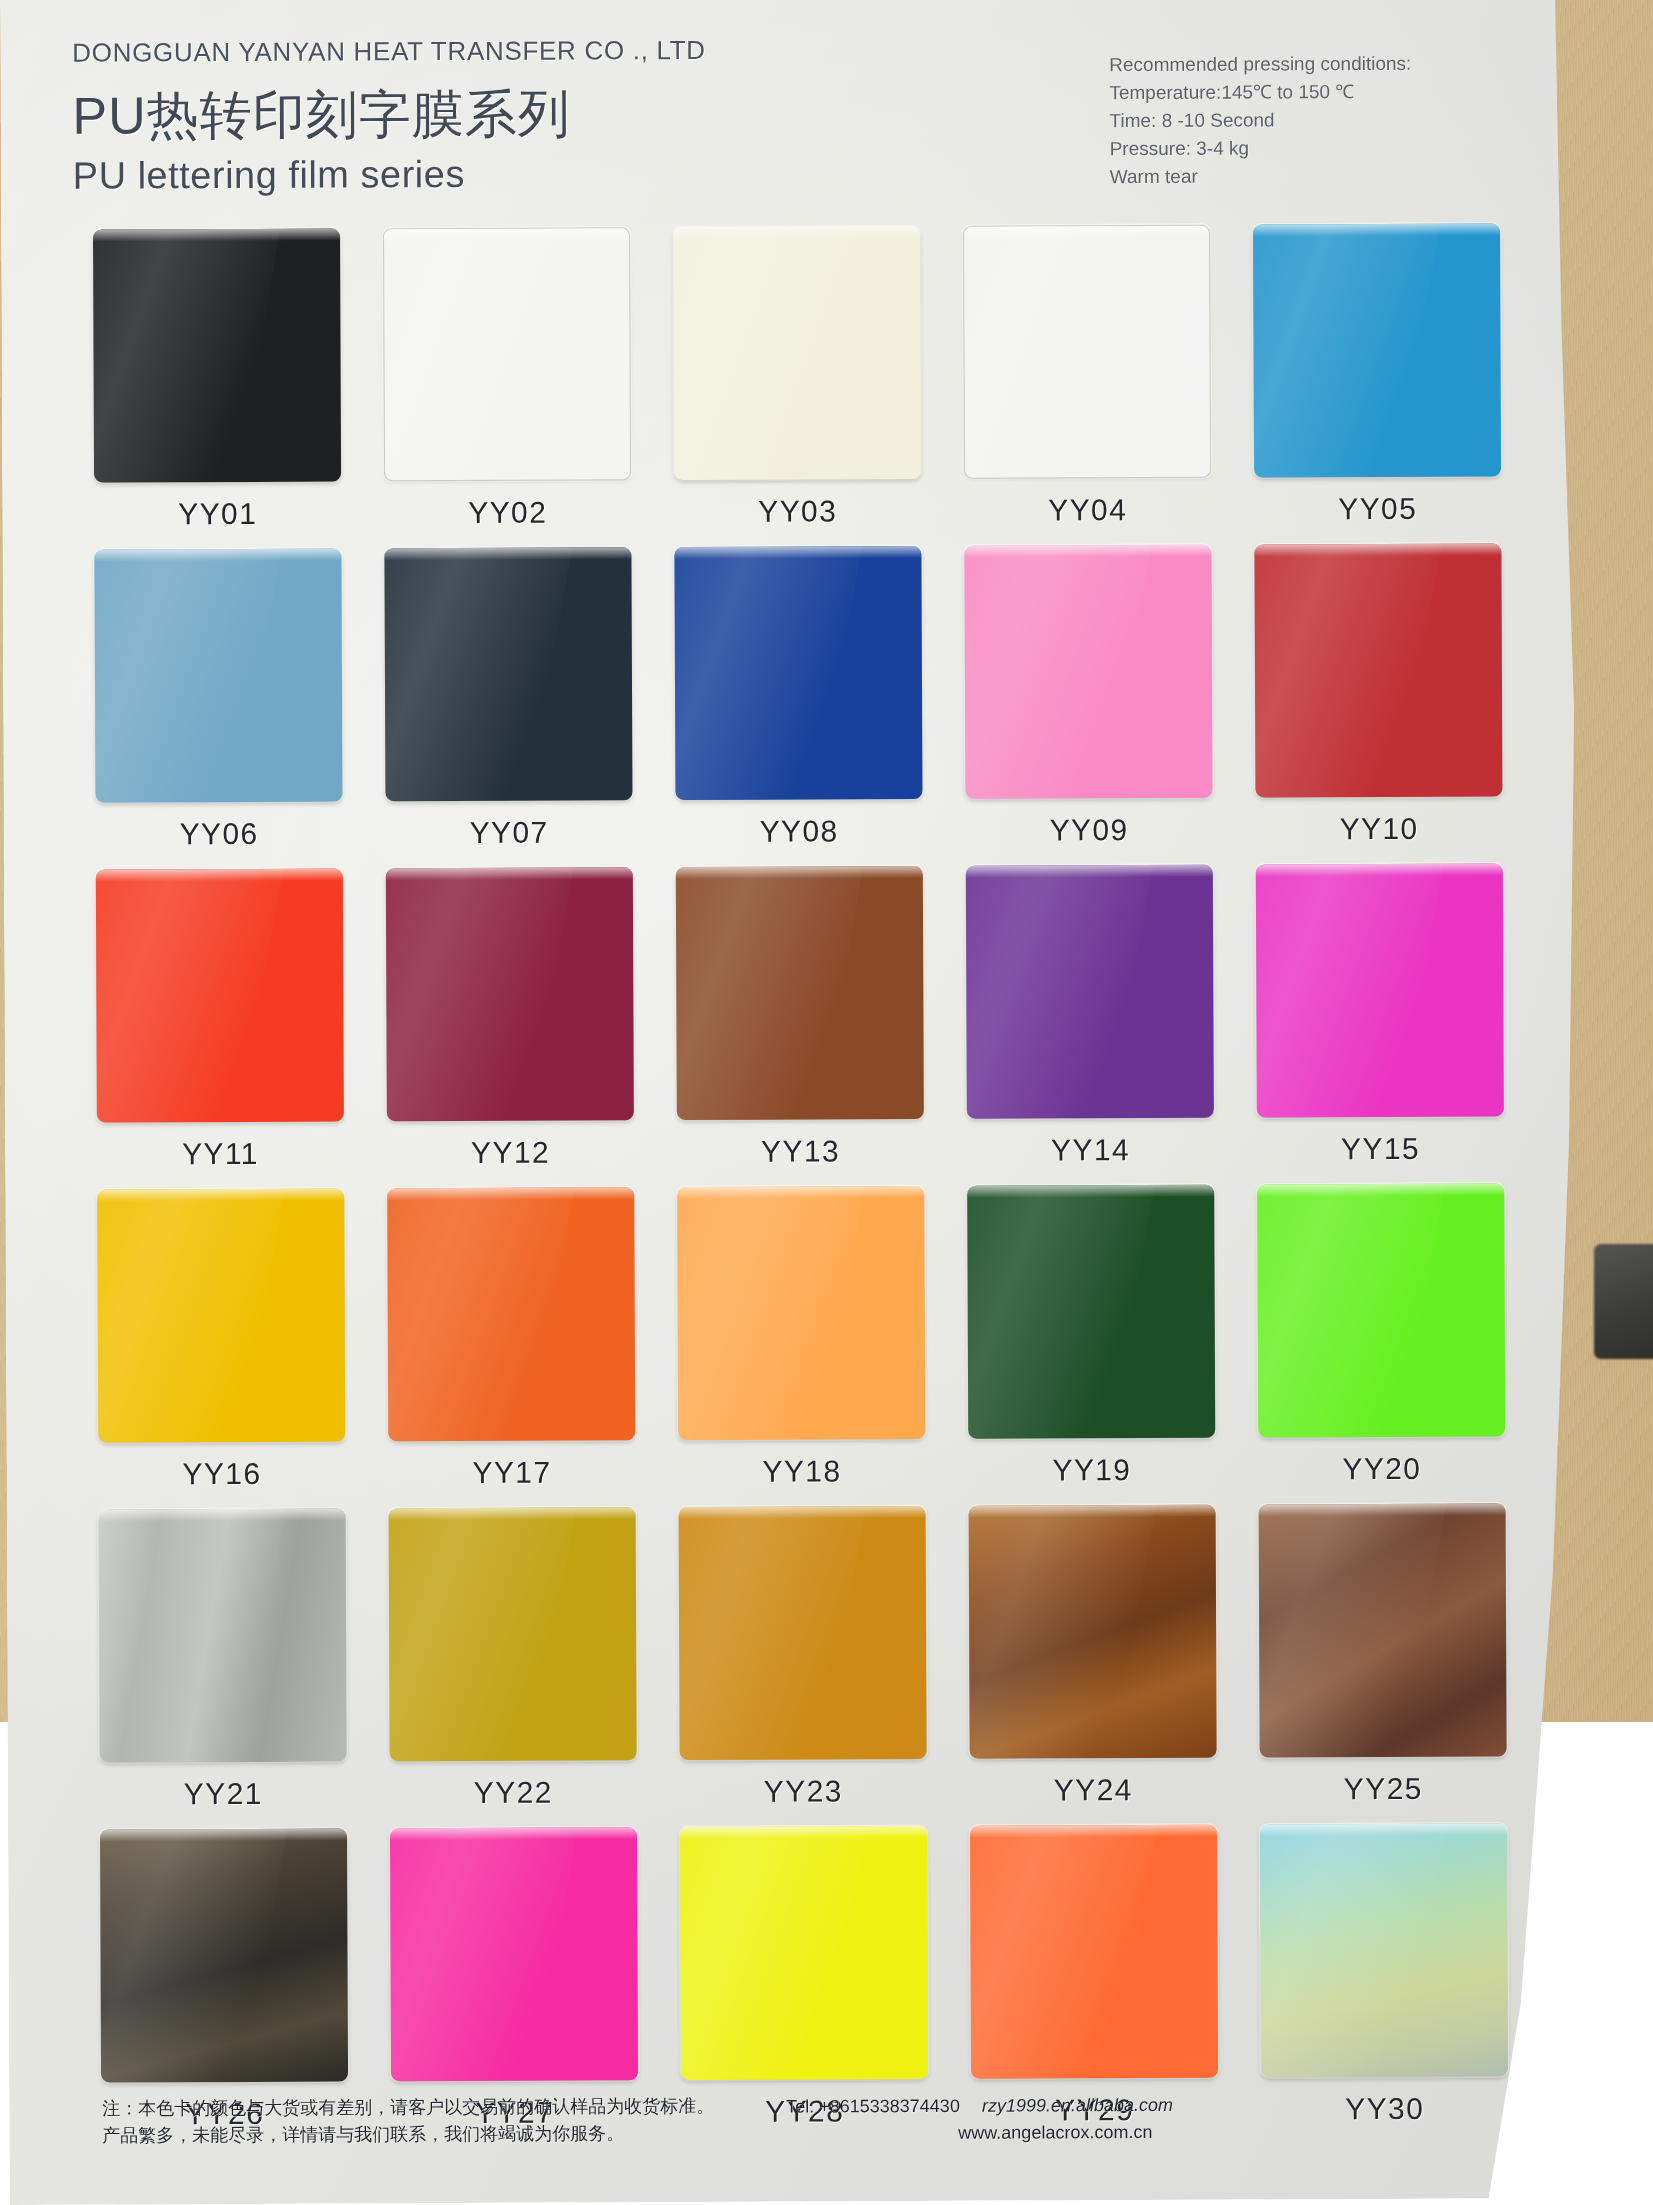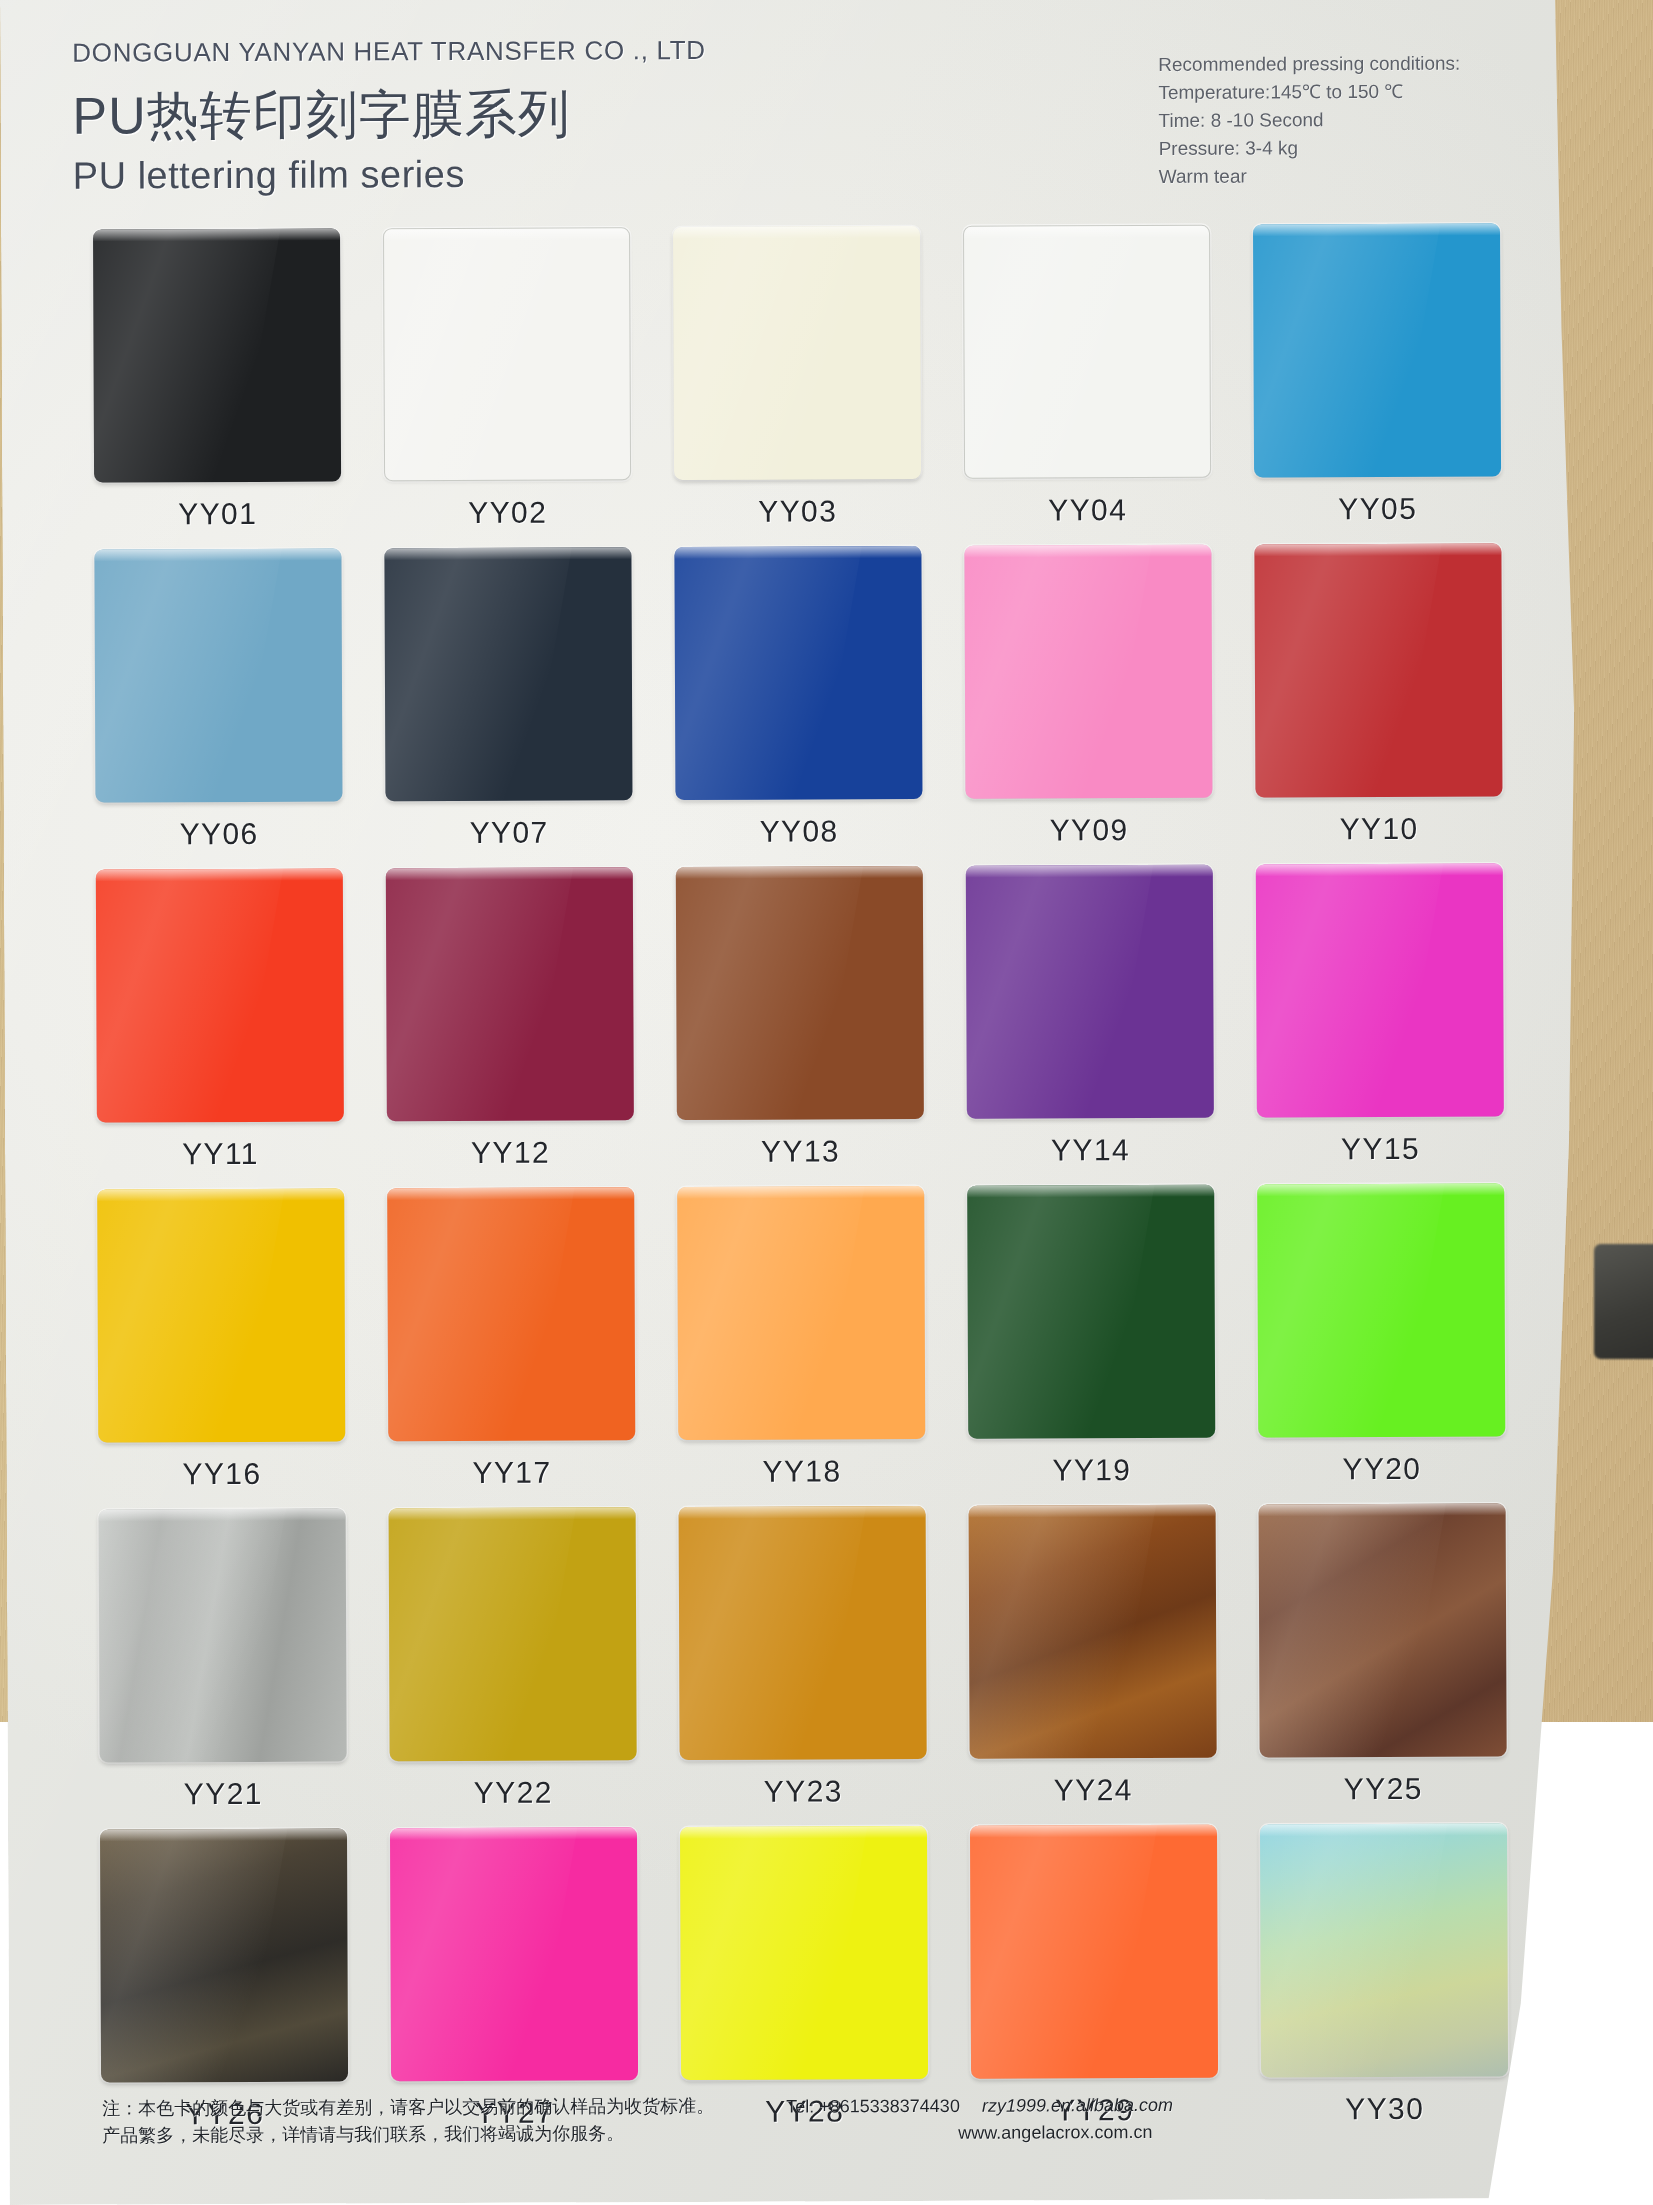--- a/index.html
+++ b/index.html
@@ -91,21 +91,21 @@
 
   .conditions {
     position: absolute;
     font-size: 19px;
     line-height: 1.48;
     color: #5c6068;
     white-space: nowrap;
     text-shadow: 0.5px 0.5px 0 rgba(255,255,255,0.9);
   }
   #conditions-cn { left: 895px; top: 56px; }
-  #conditions-en { left: 1158px; top: 56px; }
+  #conditions-en { left: 1109px; top: 56px; }
   .conditions div { display: block; }
 
   
   #grid {
     position: absolute;
     left: 80px;
     top: 230px;
     width: 1431px;
     display: grid;
     grid-template-columns: repeat(5, 1fr);

